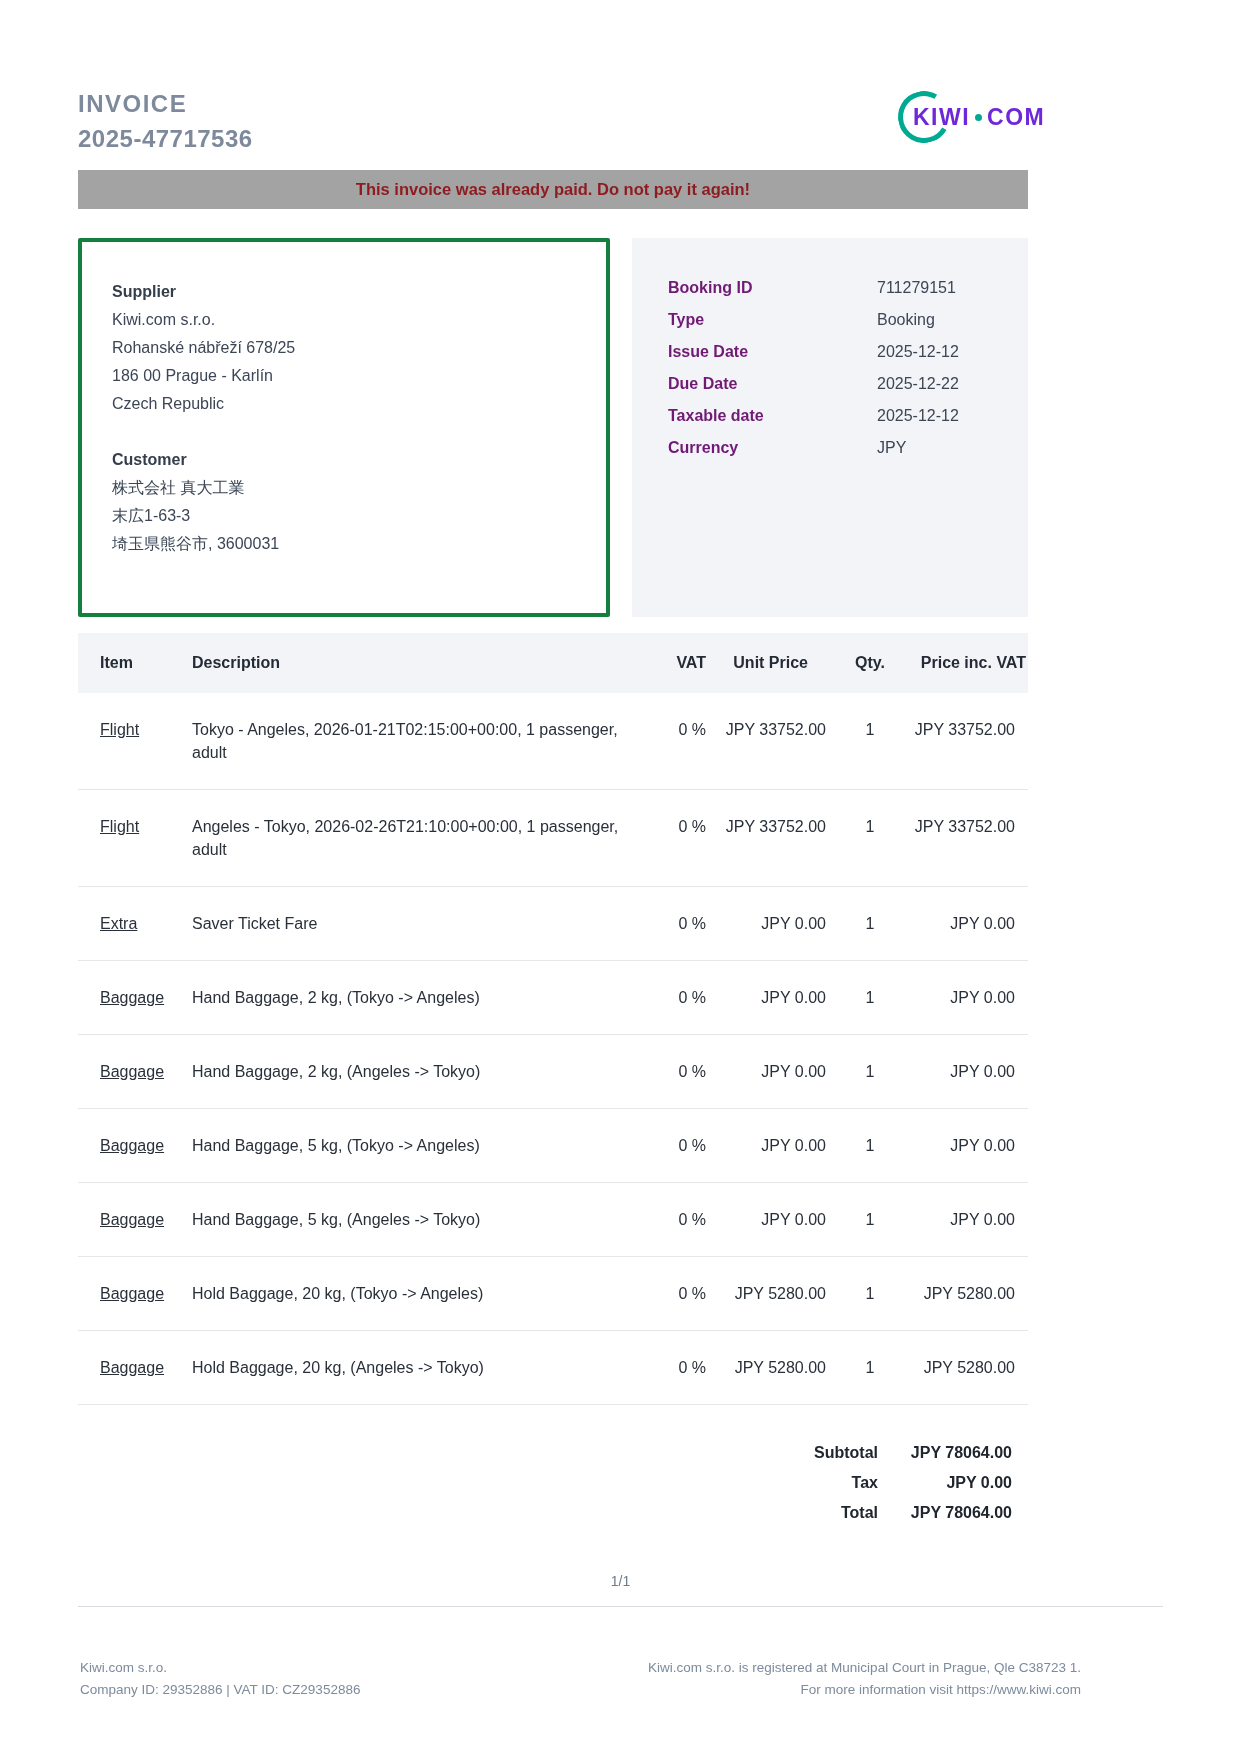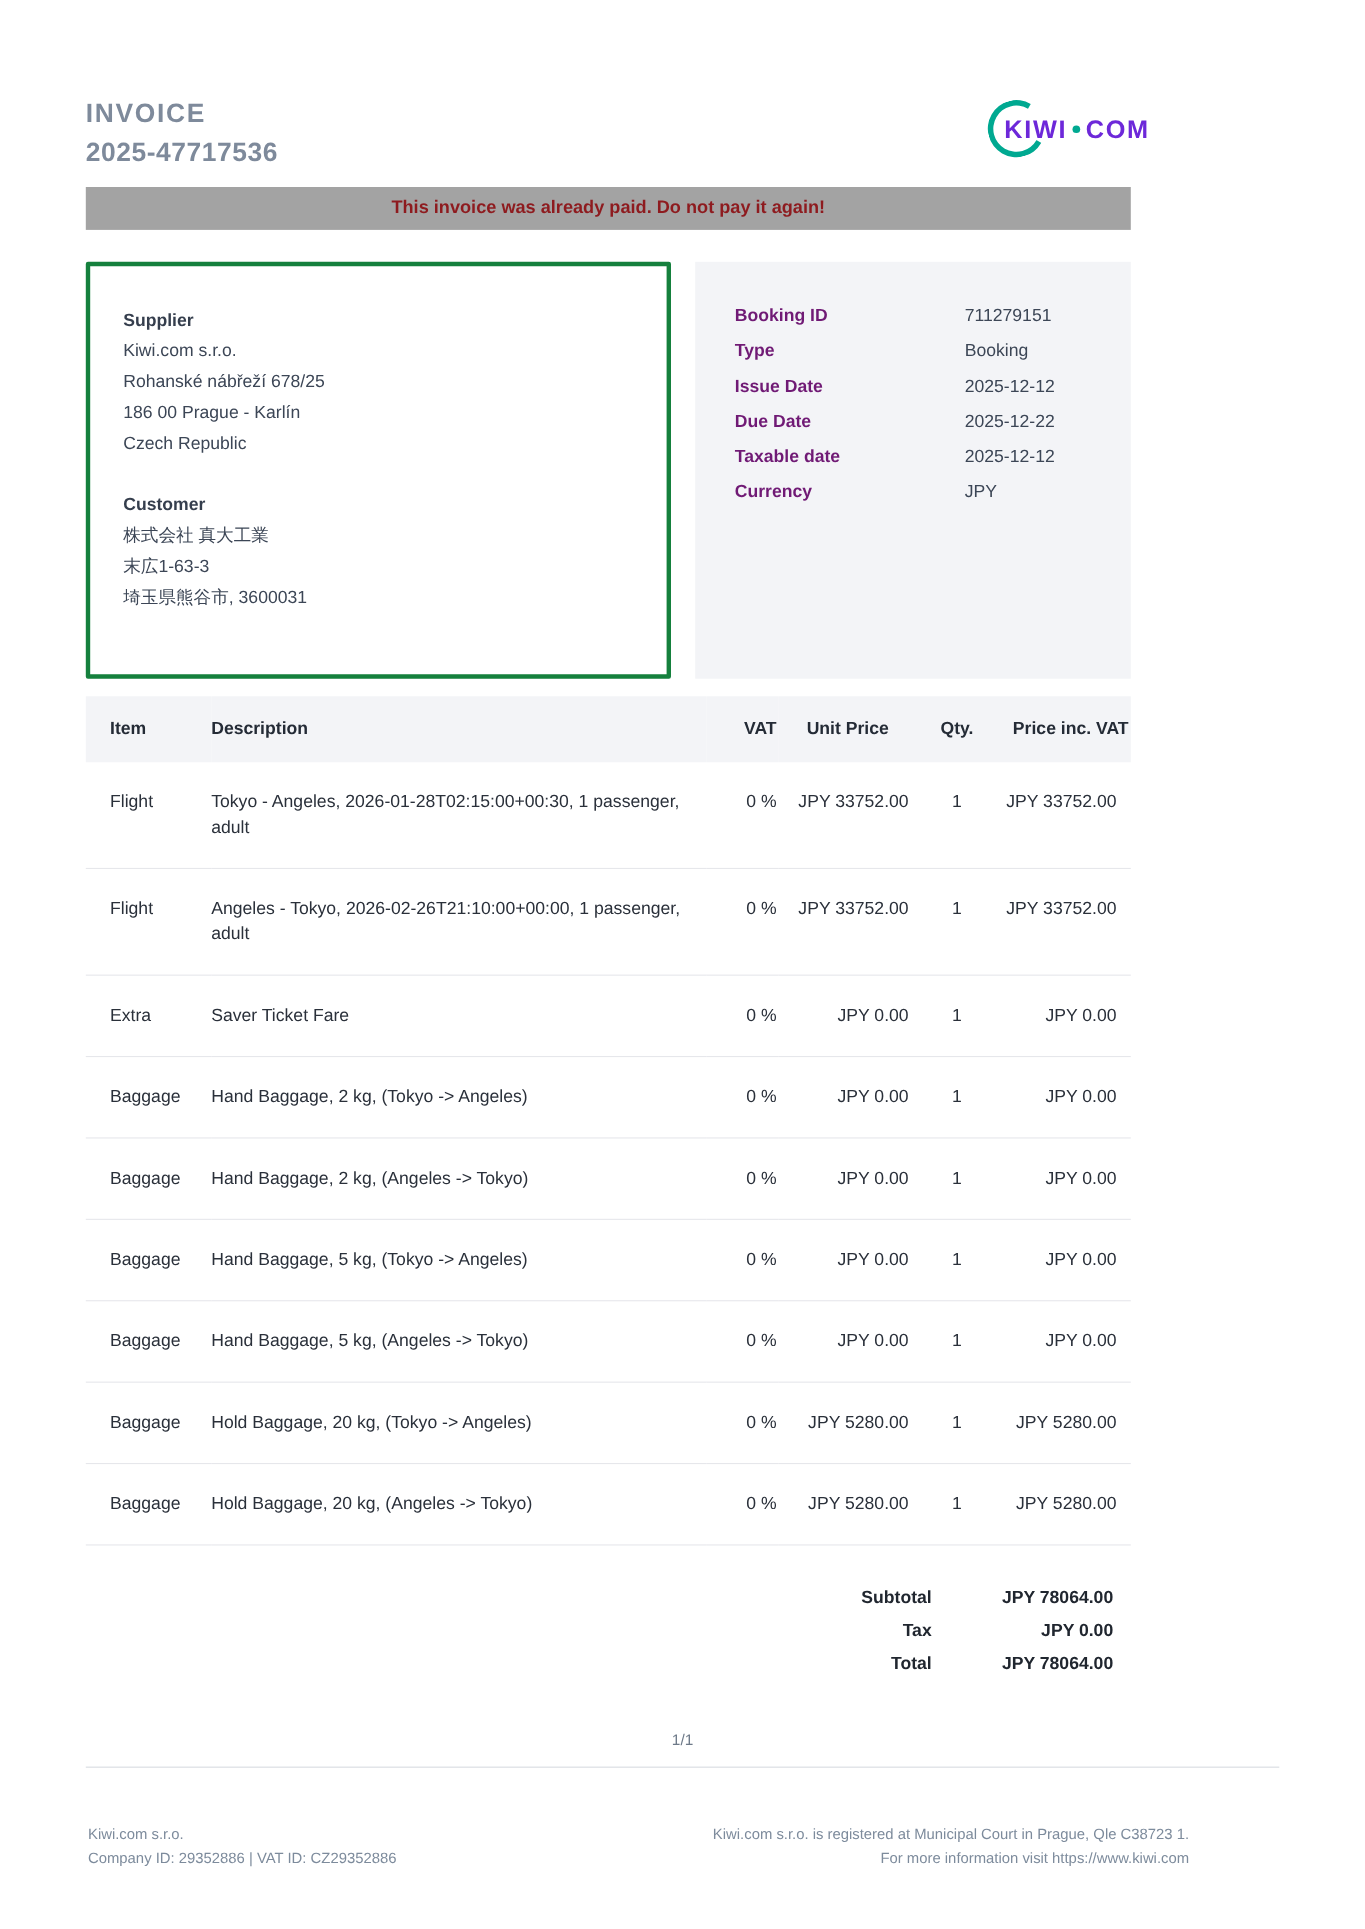--- a/index.html
+++ b/index.html
@@ -36,30 +36,30 @@
   .table-wrap { position:absolute; top:633px; left:0; width:950px; }
   table.items { width:950px; border-collapse:collapse; table-layout:fixed; }
   col.c-item{width:114px} col.c-desc{width:450px} col.c-vat{width:66px}
   col.c-unit{width:122px} col.c-qty{width:80px} col.c-price{width:118px}
   .items th { background:#f3f4f7; font-size:16px; font-weight:bold; color:#242b36; padding:21px 0; text-align:left; }
   .items th.first { padding-left:22px; }
   .items th.r { text-align:right; padding-right:2px; }
   .items th.unit-h { text-align:right; padding-right:22px; }
   .items th.c { text-align:center; }
   .items td { font-size:16px; color:#2a303a; padding:25px 0; vertical-align:top; border-bottom:1px solid #e6e7eb; line-height:23px; }
-  .items td.first { padding-left:22px; }
+  .items td.first { padding-left:22px;text-decoration:underline; }
   .items td.desc { padding-right:14px; }
   .items td.r { text-align:right; padding-right:2px; }
   .items td.unit { text-align:right; padding-right:4px; }
   .items td.c { text-align:center; }
   .items td.price { text-align:right; padding-right:13px; }
 
   
   .totals { position:absolute; top:1438px; right:0; }
-  .totals-row { display:flex; justify-content:flex-end; line-height:30px; font-size:16px; font-weight:bold; color:#20262f;gap:31px; }
+  .totals-row { display:flex; justify-content:flex-end; line-height:30px; font-size:16px; font-weight:bold; color:#20262f; }
   .totals-label { text-align:right; }
   .totals-value { width:150px; text-align:right; padding-right:16px; }
 
   
   .pagination { position:absolute; top:1573px; left:0; width:1241px; text-align:center; font-size:14px; color:#6e7a89; }
   .footer-divider { position:absolute; top:1606px; left:78px; width:1085px; border-top:1px solid #d8dbe0; }
   .footer { position:absolute; top:1657px; left:80px; width:1001px; display:flex; justify-content:space-between; font-size:13.5px; color:#7d8b9c; line-height:22px; }
   .footer-right { text-align:right; }
 </style>
 </head>
@@ -142,21 +142,21 @@
             <th>Description</th>
             <th class="r">VAT</th>
             <th class="unit-h">Unit Price</th>
             <th class="c">Qty.</th>
             <th class="r">Price inc. VAT</th>
           </tr>
         </thead>
         <tbody>
           <tr>
             <td class="first">Flight</td>
-            <td class="desc">Tokyo - Angeles, 2026-01-28T02:15:00+00:30, 1 passenger, adult</td>
+            <td class="desc">Tokyo - Angeles, 2026-01-21T02:15:00+00:00, 1 passenger, adult</td>
             <td class="r">0 %</td>
             <td class="unit">JPY 33752.00</td>
             <td class="c">1</td>
             <td class="price">JPY 33752.00</td>
           </tr>
           <tr>
             <td class="first">Flight</td>
             <td class="desc">Angeles - Tokyo, 2026-02-26T21:10:00+00:00, 1 passenger, adult</td>
             <td class="r">0 %</td>
             <td class="unit">JPY 33752.00</td>

